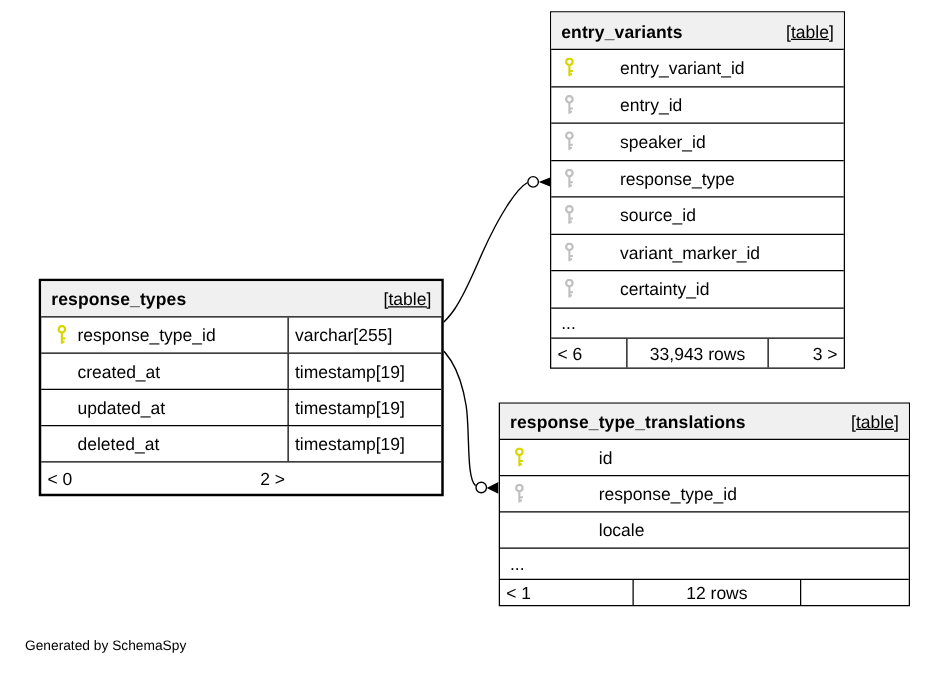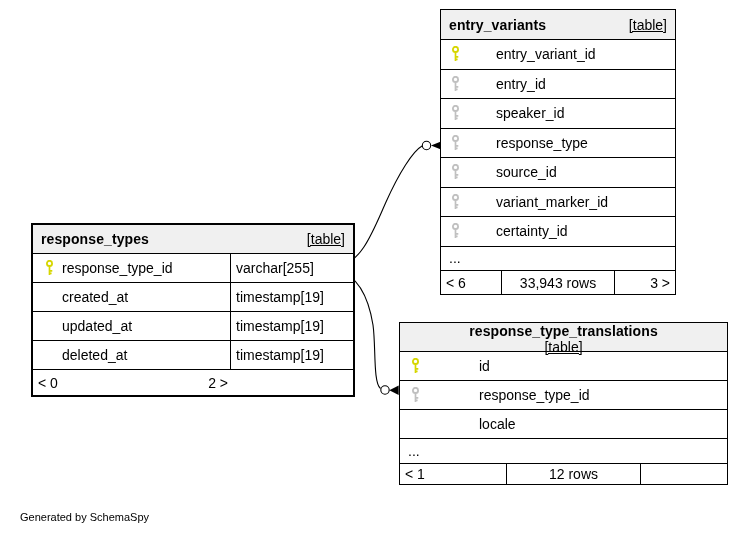--- a/index.html
+++ b/index.html
@@ -38,21 +38,21 @@
   .t-rt .row { height:29px; }
   .t-rt .name-cell { flex:1; display:flex; align-items:center; padding-left:12px; height:100%; }
   .t-rt .key { margin-right:8px; }
   .t-rt .type-cell { width:123px; flex:none; display:flex; align-items:center; border-left:1px solid #000; padding-left:5px; height:100%; box-sizing:border-box; }
   .t-rt .foot { height:26px; }
   .t-rt .fl { width:100px; }
   .t-rt .fr { width:100px; }
 
   
   .t-tr { left:399px; top:322px; width:329px; }
-  .t-tr .hdr { height:28px;flex-direction:column; }
+  .t-tr .hdr { height:28px; }
   .t-tr .row { height:29px; padding-left:11px;gap:36px; }
   .t-tr .key { margin-right:23px; }
   .t-tr .dots { height:25px; }
   .t-tr .foot { height:21px; }
   .t-tr .fl { width:106px; }
   .t-tr .fr { width:86px; }
 
   .note { position:absolute; left:20px; top:511px; font-size:11px; }
 </style>
 </head>

